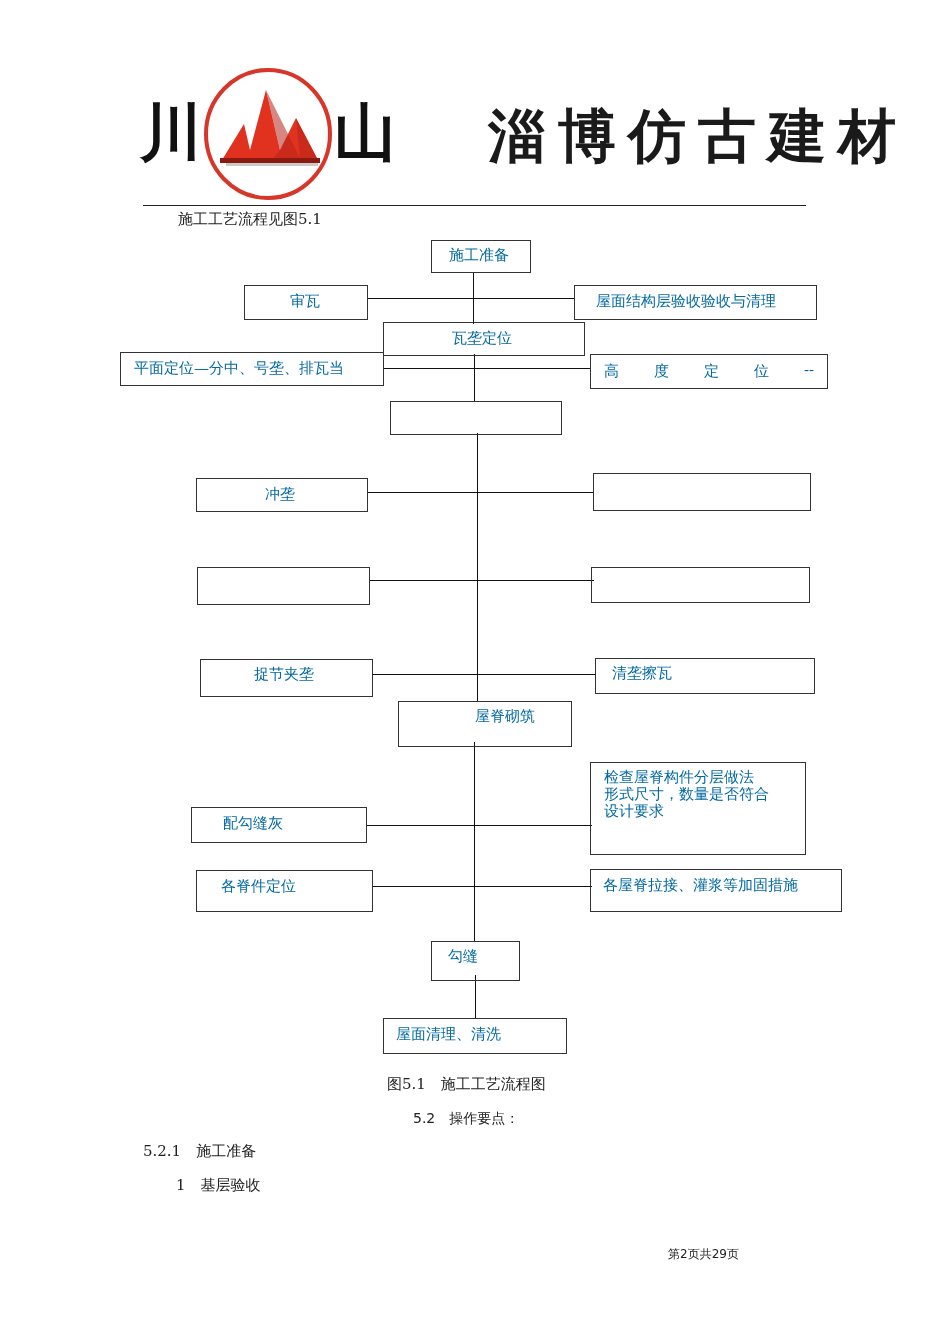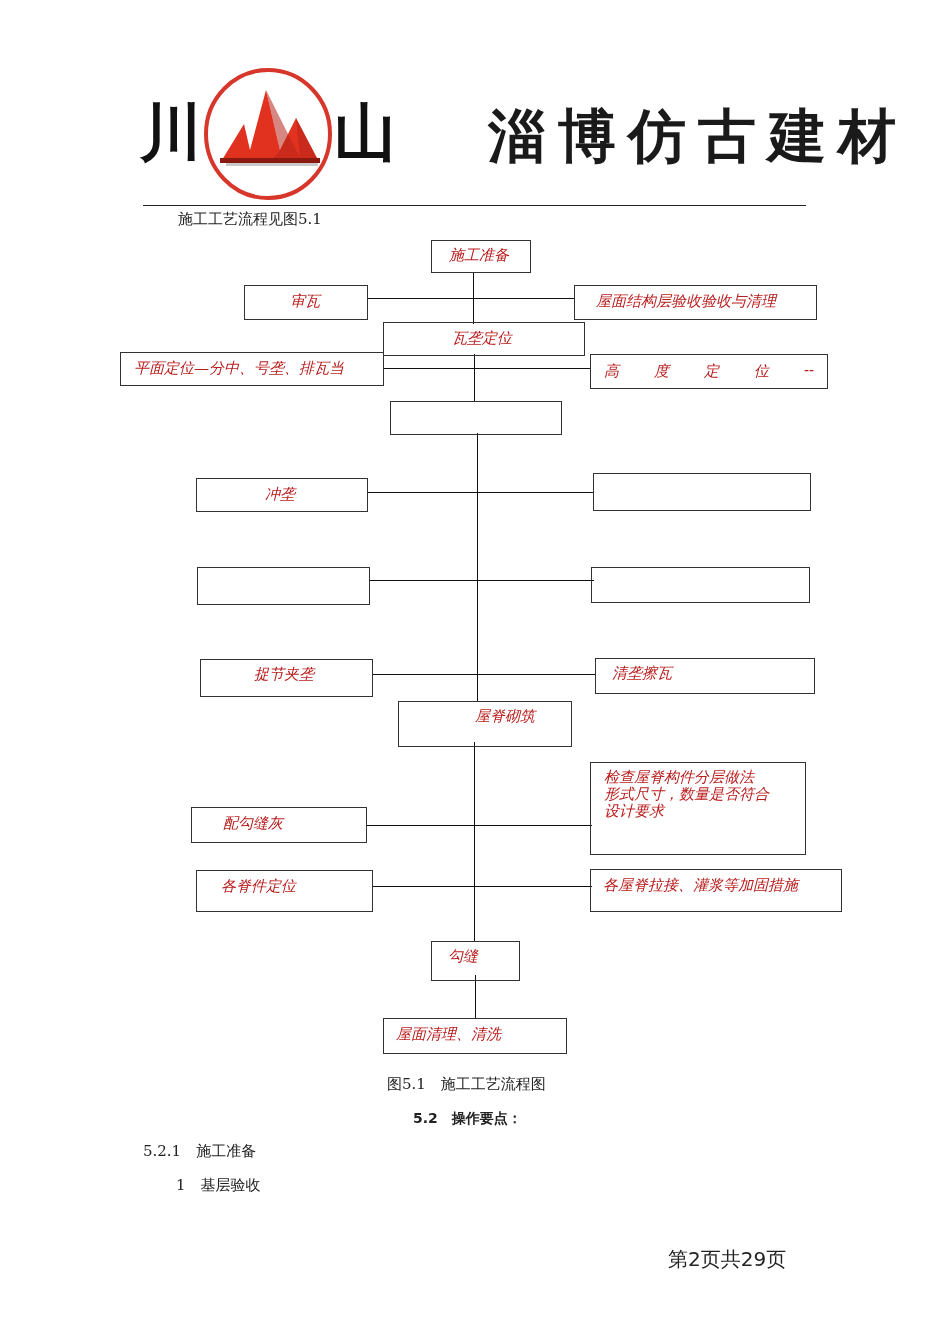--- a/index.html
+++ b/index.html
@@ -5,26 +5,26 @@
   html, body { margin: 0; padding: 0; background: #ffffff; }
   body { width: 950px; height: 1344px; position: relative; overflow: hidden;
          font-family: "DejaVu Serif", "Liberation Serif", serif; color: #111; }
   .abs { position: absolute; }
   .logo-char { font-family: "DejaVu Sans", sans-serif; font-weight: bold; color: #111; }
   .brand-char { font-family: "DejaVu Serif", serif; font-weight: bold; color: #1a1a1a;
                 font-size: 58px; letter-spacing: 0; }
   .rule { position: absolute; left: 143px; width: 663px; top: 205px; height: 0;
           border-top: 1.5px solid #222; }
   .box { position: absolute; border: 1.5px solid #333; background: transparent;
-         box-sizing: border-box; font-size: 15px; line-height: 17px; color: #b91c1c; font-style: italic; }
+         box-sizing: border-box; font-size: 15px; line-height: 17px; color: #0369a1; }
   .box span { position: absolute; white-space: nowrap; }
   .hl { position: absolute; height: 0; border-top: 1.4px solid #111; }
   .vl { position: absolute; width: 0; border-left: 1.4px solid #111; }
   .text { position: absolute; font-size: 15px; color: #222; white-space: nowrap; }
-  .bold { font-weight: bold; font-family: "DejaVu Sans", sans-serif; font-size: 14px; }
+  .bold { font-weight: normal; font-family: "DejaVu Sans", sans-serif; font-size: 14px; }
 </style>
 </head>
 <body>
 
 <div>
   <div class="abs logo-char" style="left:140px; top:98px; font-size:62px; line-height:70px;">川</div>
 
   <svg class="abs" style="left:200px; top:66px;" width="136" height="136" viewBox="0 0 136 136">
     <ellipse cx="68" cy="68" rx="62" ry="64" fill="none" stroke="#d7362b" stroke-width="4"></ellipse>
     <polygon points="22,94 44,58 50,84 66,24 80,84 96,52 118,94" fill="#e0321f"></polygon>
@@ -120,13 +120,13 @@
 </div>
 
 <div class="text" style="left:387px; top:1075px;">图5.1　施工工艺流程图</div>
 
 <div class="text bold" style="left:413px; top:1110px;">5.2　操作要点：</div>
 
 <div class="text" style="left:143px; top:1142px;">5.2.1　施工准备</div>
 
 <div class="text" style="left:176px; top:1176px;">1　基层验收</div>
 
-<div class="text" style="left:668px; top:1246px; font-family:'DejaVu Sans', sans-serif; font-size:20px;">第2页共29页</div>
+<div class="text" style="left:668px; top:1246px; font-family:'DejaVu Sans', sans-serif; font-size:12px;">第2页共29页</div>
 
 </body></html>

